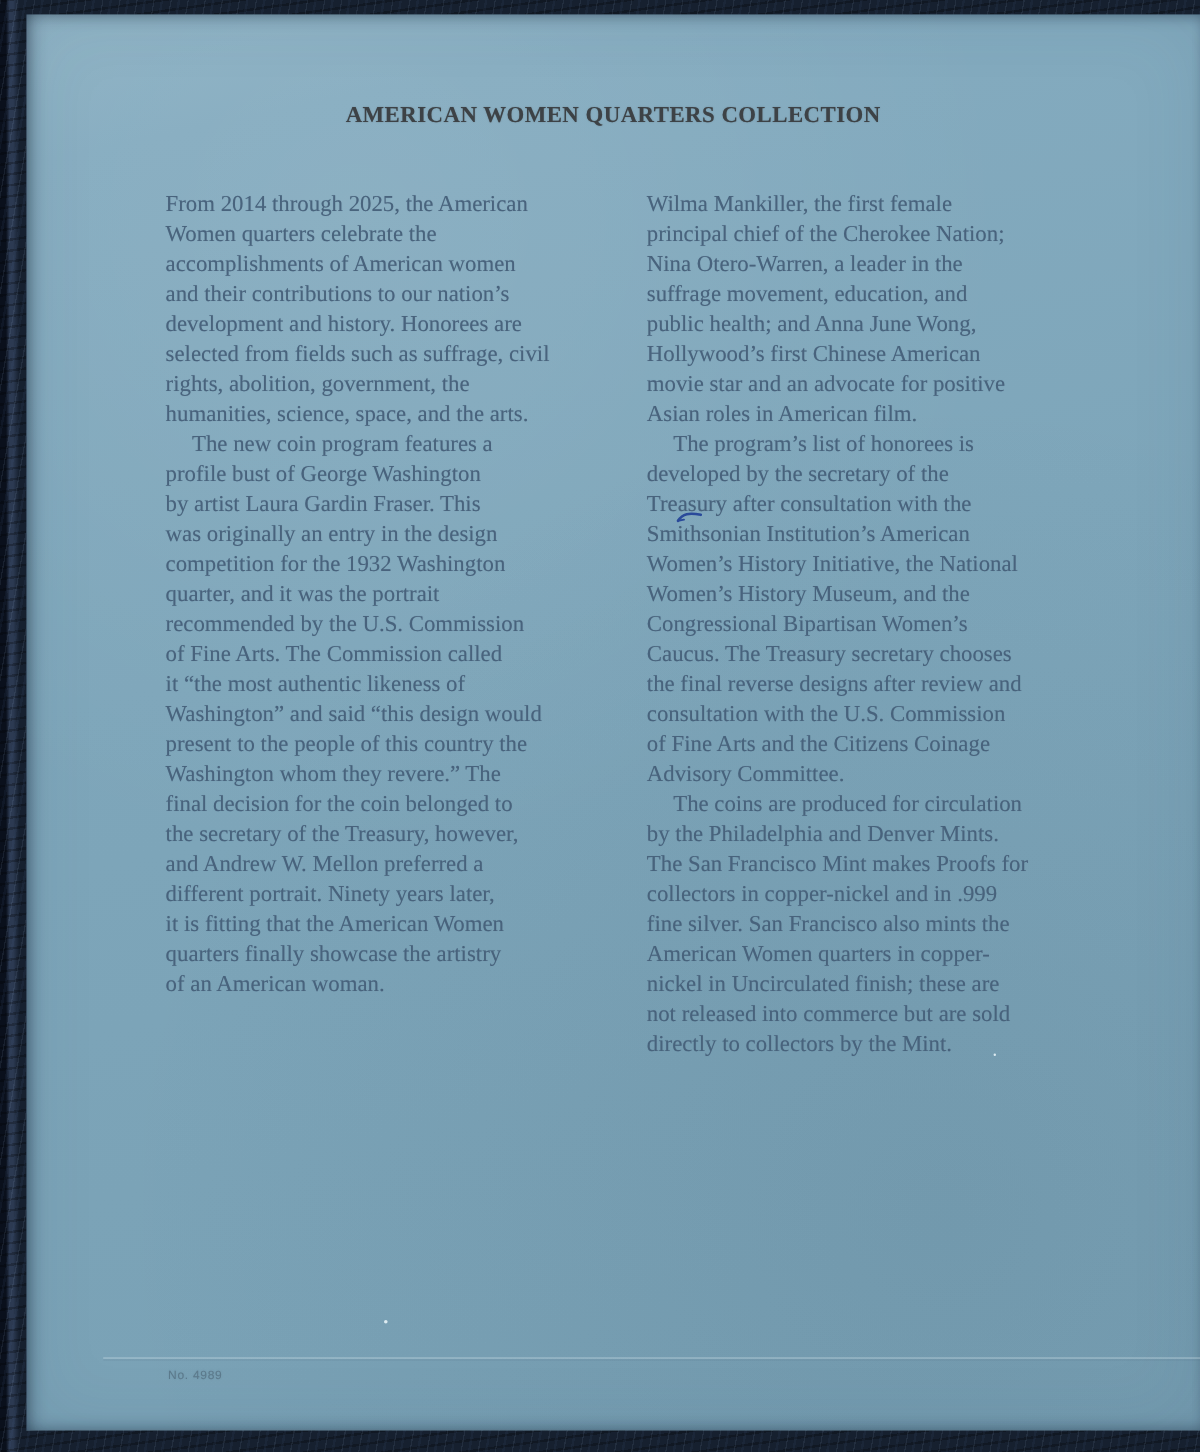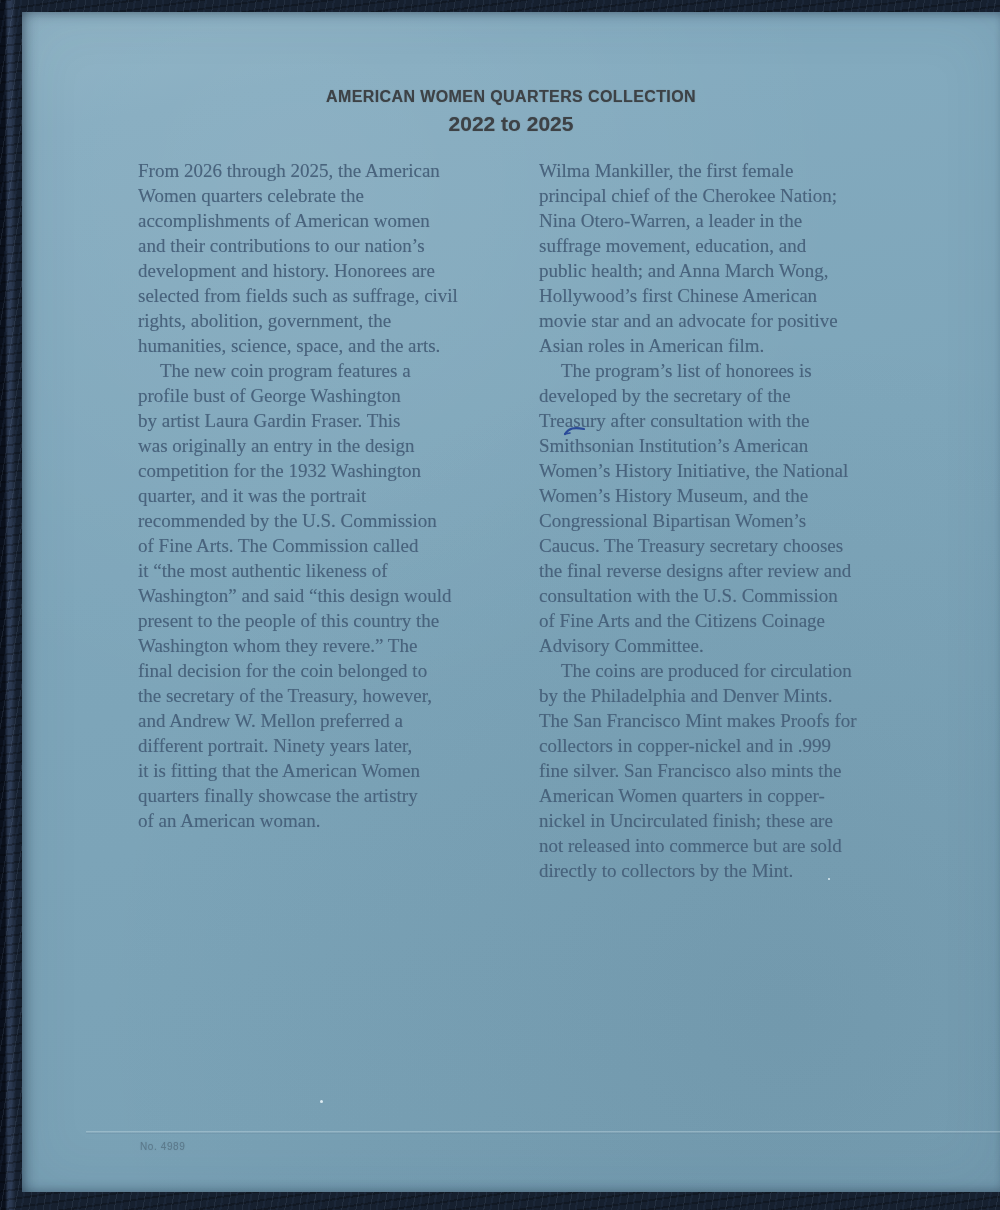--- a/index.html
+++ b/index.html
@@ -35,23 +35,23 @@
       linear-gradient(168deg, var(--page-background-light) 0%, #84abbf 9%, #7ea6ba 42%, #7ba3b7 72%, #79a1b5 100%);
     box-shadow:
       inset 10px 0 14px -8px rgba(8,18,38,0.45),
       inset 0 8px 12px -7px rgba(8,18,38,0.35),
       inset 0 -8px 12px -7px rgba(8,18,38,0.30),
       inset 0 0 60px rgba(40,70,95,0.10);
   }
   .page-title{
     position:absolute;top:71px;left:0;right:0;
     text-align:center;
-    font-family:Liberation Sans, sans-serif;
+    font-family:Liberation Serif, serif;
     font-weight:700;
-    font-size:16px;line-height:27px;
+    font-size:19px;line-height:27px;
     letter-spacing:0.4px;
     color:var(--title-text);
     text-shadow:0 0 1px rgba(61,66,70,0.55);
   }
   .page-subtitle{
     position:absolute;top:100px;left:0;right:0;
     text-align:center;
     font-family:"Liberation Sans","DejaVu Sans",sans-serif;
     font-weight:700;
     font-size:21px;line-height:24px;
@@ -101,25 +101,24 @@
   .speck.s2{left:806px;top:866px;width:2px;height:2px;}
 </style>
 </head>
 <body>
 
 <div class="stage">
   <div class="page">
 
     <div class="page-title">AMERICAN WOMEN QUARTERS COLLECTION</div>
 
-    <div class="page-subtitle">2022 to 2025</div>
 
     <div class="columns">
       <div class="col">
-        <p>From 2026 through 2025, the American
+        <p>From 2014 through 2025, the American
 Women quarters celebrate the
 accomplishments of American women
 and their contributions to our nation’s
 development and history. Honorees are
 selected from fields such as suffrage, civil
 rights, abolition, government, the
 humanities, science, space, and the arts.</p>
         <p class="indent">The new coin program features a
 profile bust of George Washington
 by artist Laura Gardin Fraser. This
@@ -138,21 +137,21 @@
 different portrait. Ninety years later,
 it is fitting that the American Women
 quarters finally showcase the artistry
 of an American woman.</p>
       </div>
       <div class="col">
         <p>Wilma Mankiller, the first female
 principal chief of the Cherokee Nation;
 Nina Otero-Warren, a leader in the
 suffrage movement, education, and
-public health; and Anna March Wong,
+public health; and Anna June Wong,
 Hollywood’s first Chinese American
 movie star and an advocate for positive
 Asian roles in American film.</p>
         <p class="indent">The program’s list of honorees is
 developed by the secretary of the
 Treasury after consultation with the
 Smithsonian Institution’s American
 Women’s History Initiative, the National
 Women’s History Museum, and the
 Congressional Bipartisan Women’s

